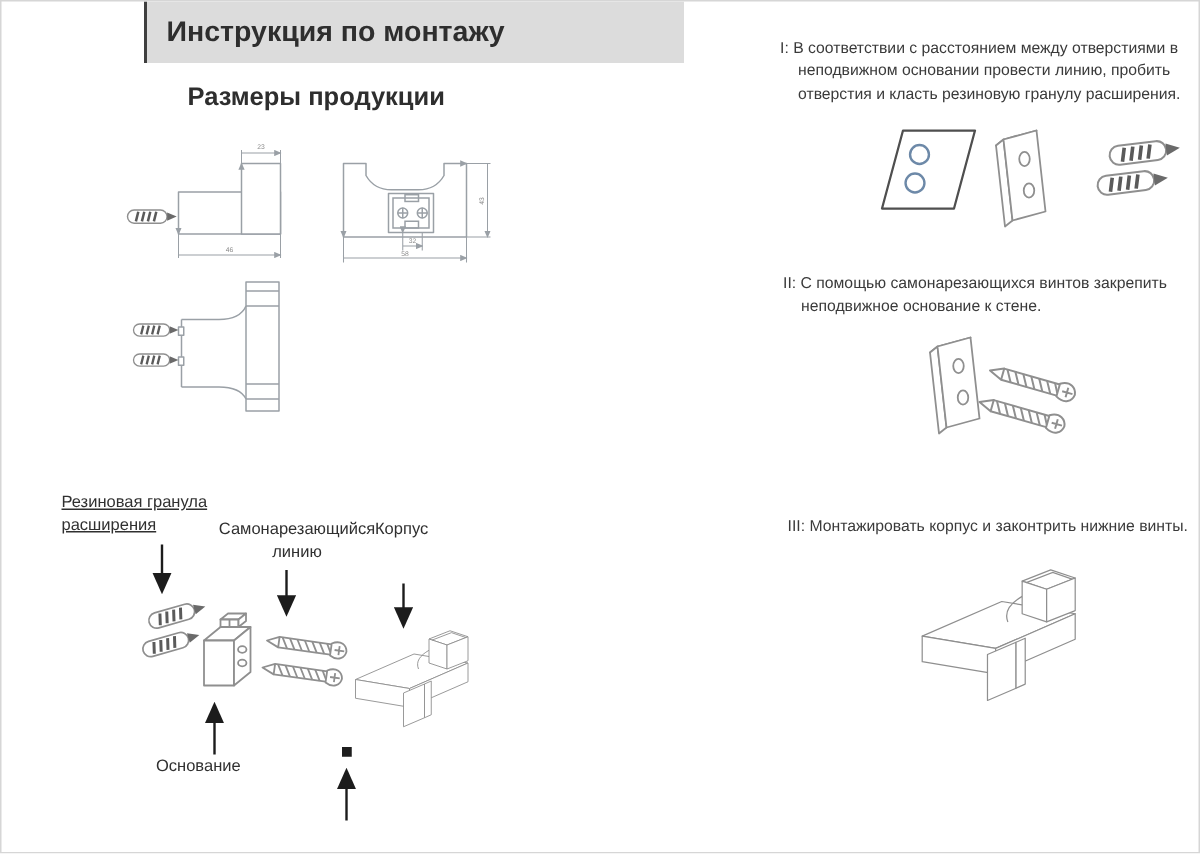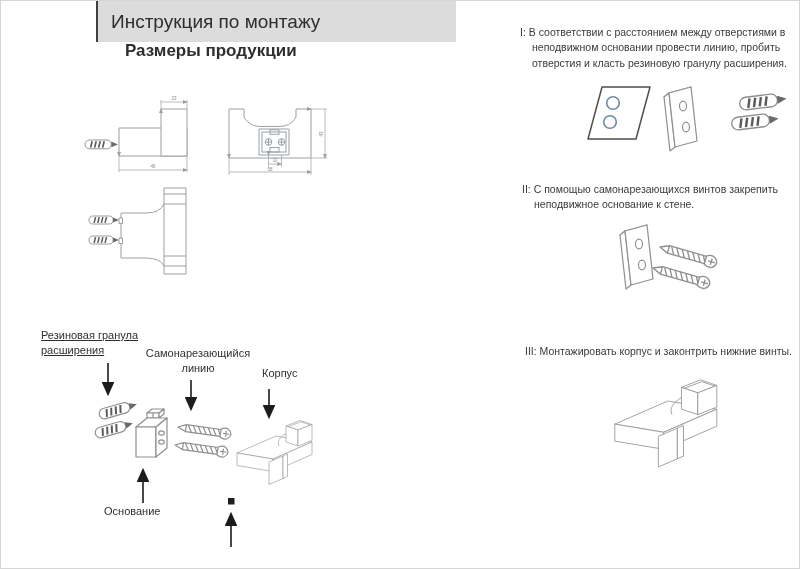--- a/index.html
+++ b/index.html
@@ -3,30 +3,30 @@
 <meta charset="utf-8">
 <style>
   html,body{margin:0;padding:0;background:#fff;}
   .page{
     position:relative;width:800px;height:569px;background:#fff;
     border:1px solid #d6d6d6;box-sizing:border-box;overflow:hidden;
     font-family:"Liberation Sans",sans-serif;color:var(--text,#333);
   }
   .header-rule{position:absolute;left:95px;top:0;width:2px;height:41px;background:#3f3f3f;}
   .header-band{position:absolute;left:97px;top:0;width:358px;height:41px;background:var(--header-band,#dcdcdc);}
-  .title{position:absolute;left:110px;top:0;height:41px;line-height:41px;font-size:19px;font-weight:400;color:#2e2e2e;white-space:nowrap;}
-  .subtitle{position:absolute;left:124px;top:40px;font-size:17px;font-weight:600;color:#2e2e2e;white-space:nowrap;}
+  .title{position:absolute;left:110px;top:0;height:41px;line-height:41px;font-size:19px;font-weight:700;color:#2e2e2e;white-space:nowrap;}
+  .subtitle{position:absolute;left:124px;top:54px;font-size:17px;font-weight:600;color:#2e2e2e;white-space:nowrap;}
   .step{position:absolute;width:280px;font-size:10.5px;line-height:1.5;color:#3a3a3a;padding-left:12px;text-indent:-12px;}
   #step1{left:519px;top:13px;}
   #step2{left:521px;top:170px;}
   #step3{left:524px;top:332px;}
   .lbl{position:absolute;font-size:11px;line-height:1.4;color:#303030;}
   #lbl-anchor{left:40px;top:327px;width:112px;text-decoration:underline;}
   #lbl-screw{left:136px;top:345px;width:122px;text-align:center;}
-  #lbl-body{left:249px;top:365px;margin-left:12px;}
+  #lbl-body{left:249px;top:345px;}
   #lbl-base{left:103px;top:503px;text-align:right;}
   #lbl-lock{left:187px;top:580px;font-family:Liberation Mono, monospace;}
   svg.fig{position:absolute;overflow:visible;}
   
   .ln{fill:#fff;stroke:var(--line-light,#9aa0a6);stroke-width:1;stroke-linejoin:round;}
   .ln-nf{fill:none;stroke:var(--line-light,#9aa0a6);stroke-width:1;}
   .md{fill:#fff;stroke:var(--line-mid,#8f8f8f);stroke-width:1.2;stroke-linejoin:round;}
   .md-nf{fill:none;stroke:var(--line-mid,#8f8f8f);stroke-width:1.2;}
   .dk{fill:#fff;stroke:var(--line-dark,#4f4f4f);stroke-width:1.5;stroke-linejoin:round;}
   .hole{fill:none;stroke:var(--accent-hole,#6d89a8);stroke-width:1.6;}

